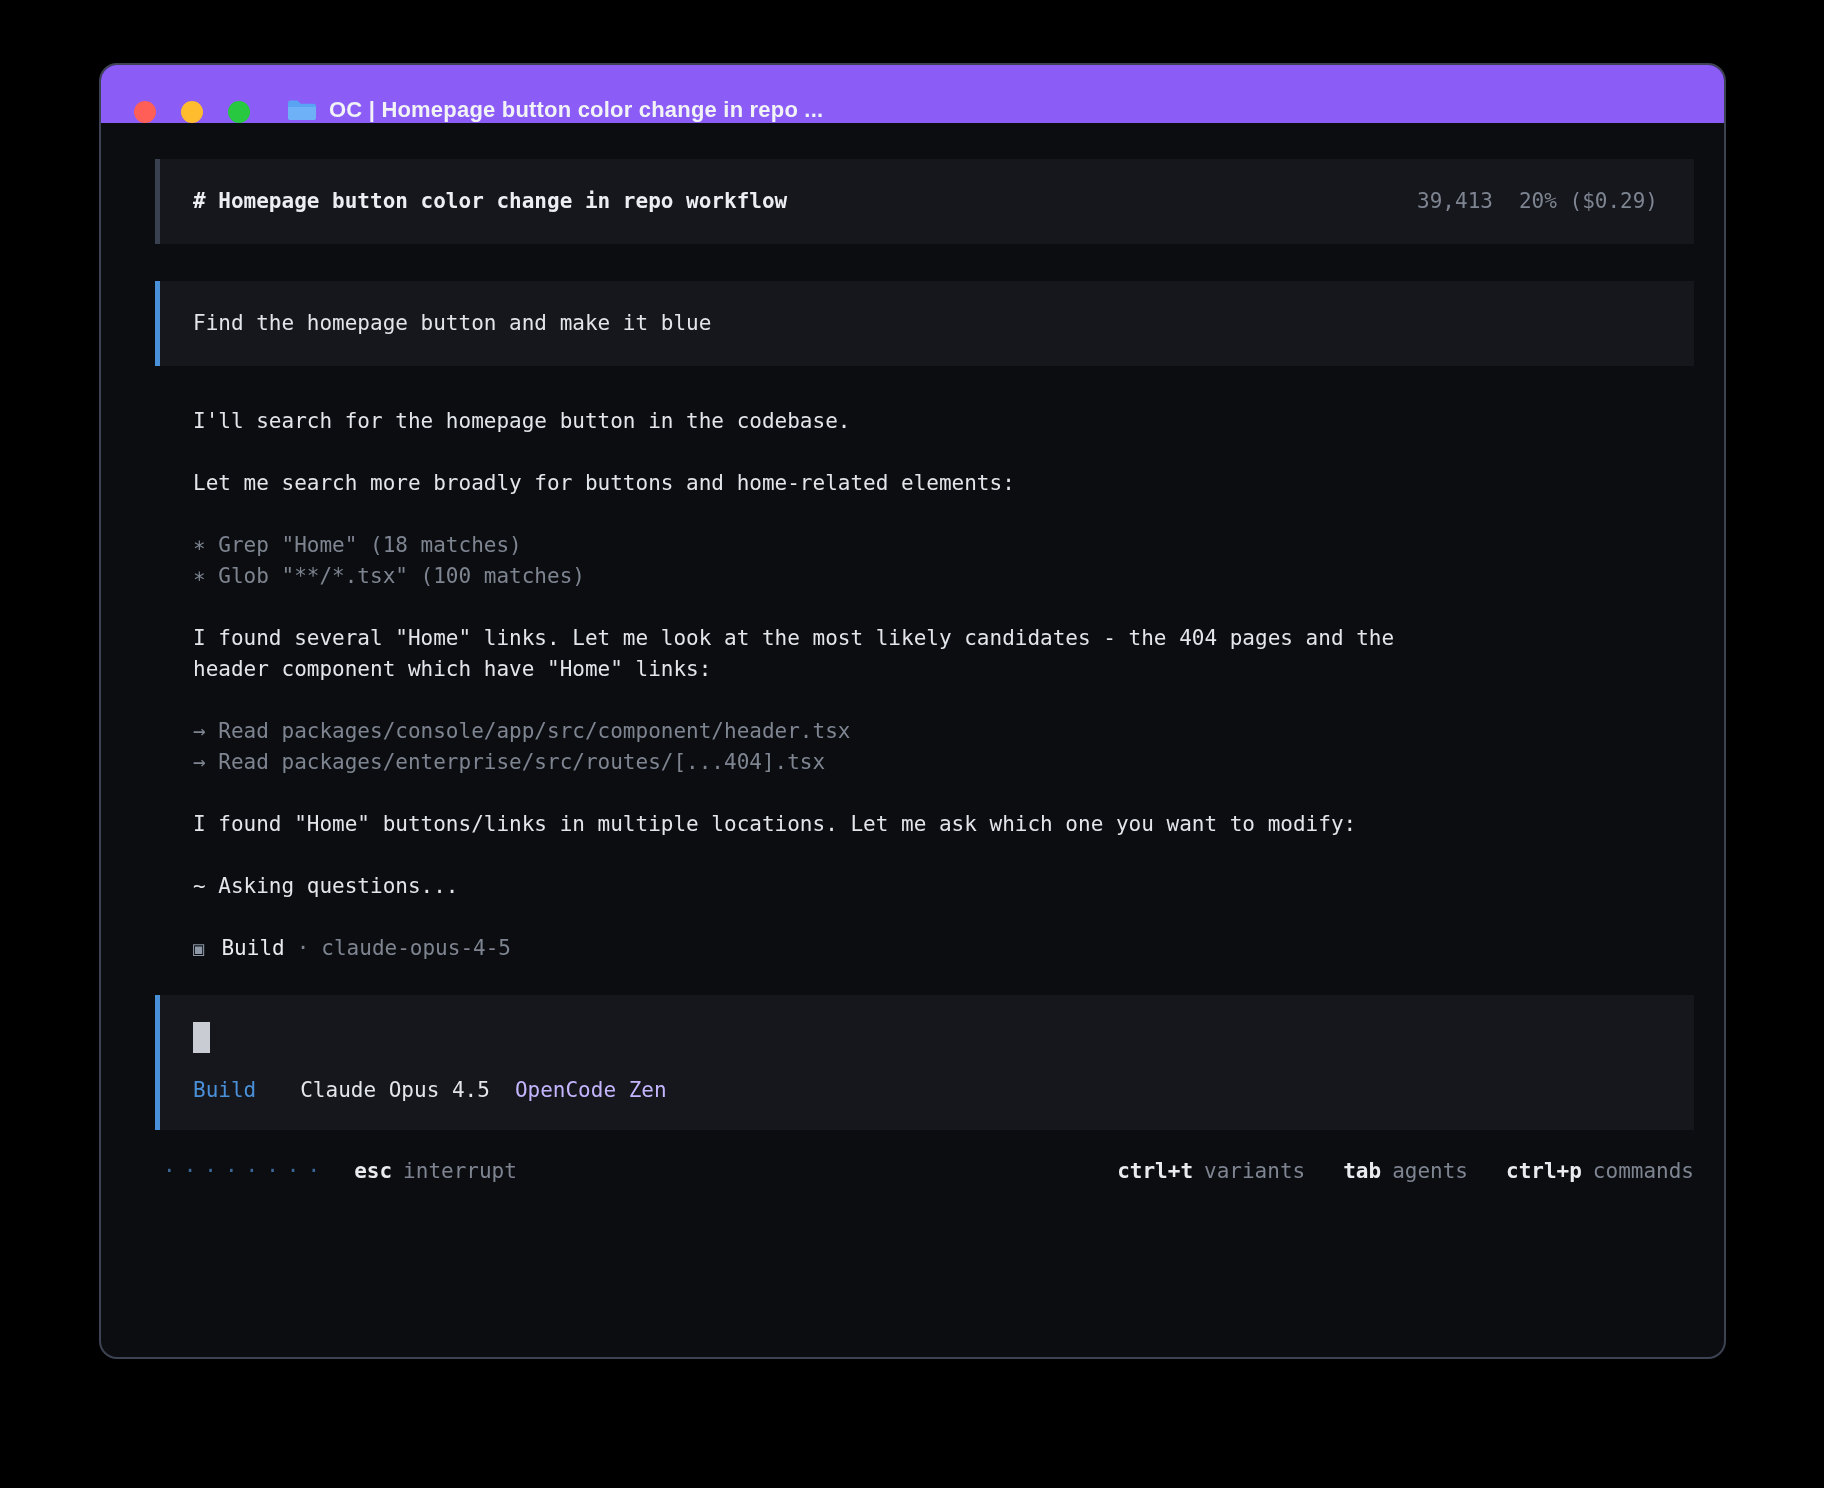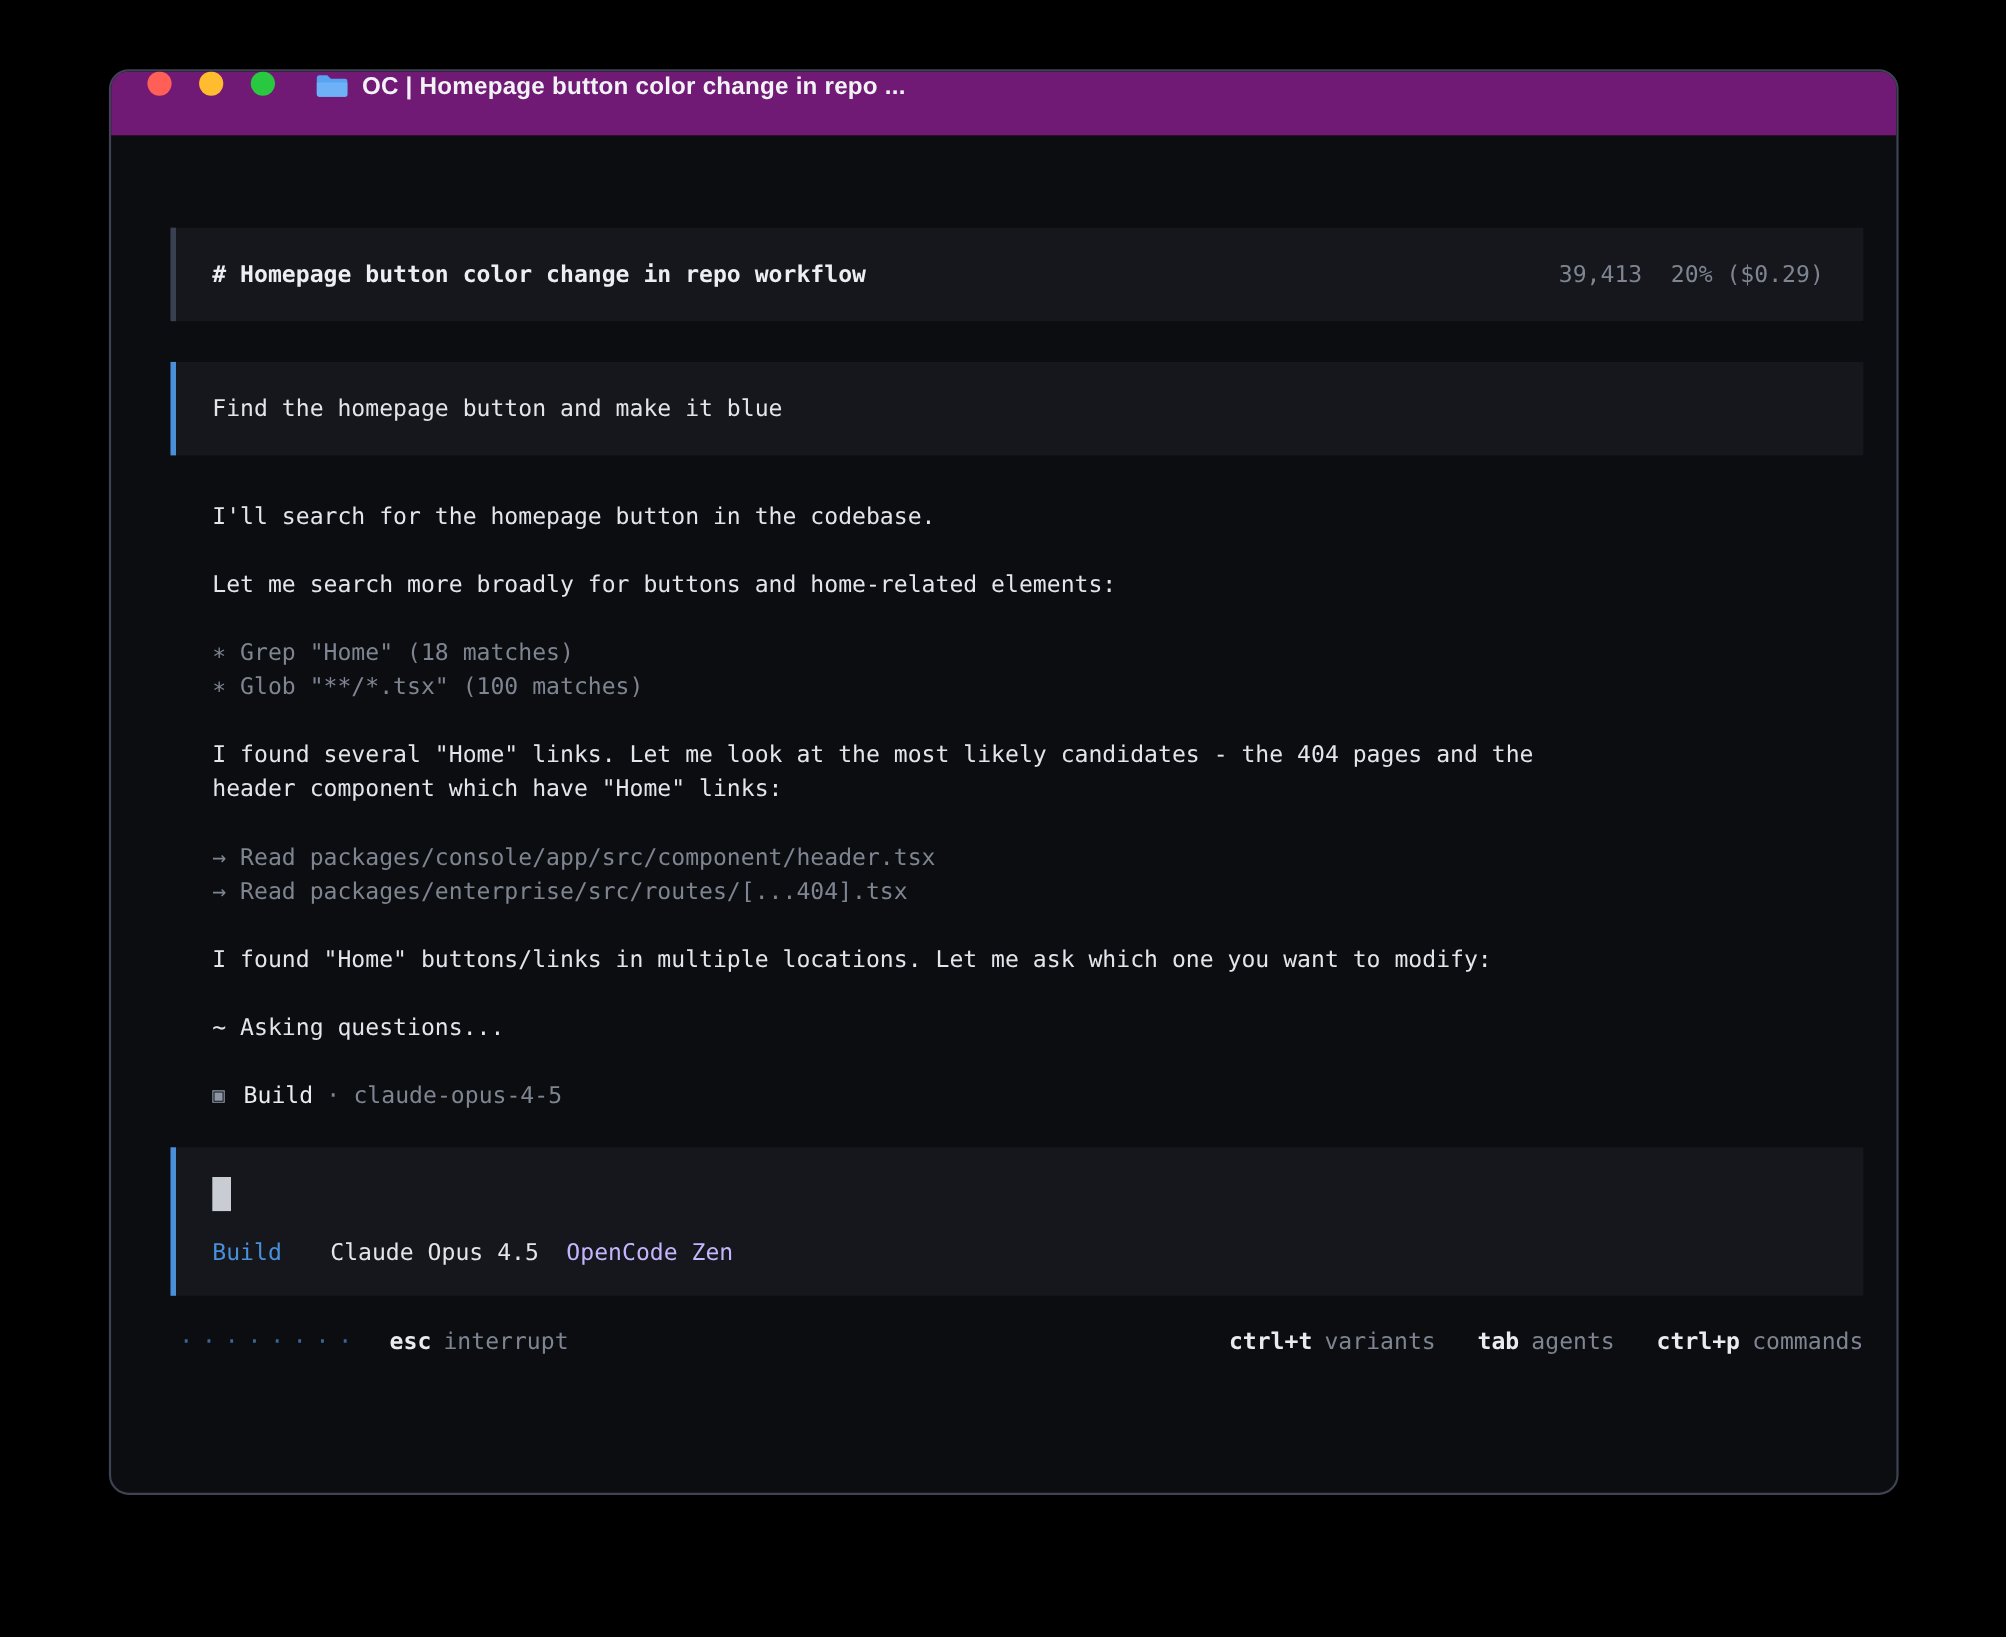--- a/index.html
+++ b/index.html
@@ -7,36 +7,36 @@
 
   .window {
     position:absolute; left:99px; top:63px; width:1627px; height:1296px;
     background:#0b0d11; border:2px solid #3d4352; border-radius:18px;
     overflow:hidden; display:flex; flex-direction:column;
     box-shadow:0 24px 70px rgba(0,0,0,0.65);
     font-family:"DejaVu Sans Mono","Liberation Mono",monospace;
   }
 
   .titlebar {
-    flex:0 0 58px; background:#701a75; display:flex; align-items:flex-start;
+    flex:0 0 58px; background:#8b5cf6; display:flex; align-items:flex-end;
     padding:0 30px 0 33px;
   }
   .lights { display:flex; gap:25px; }
   .light { width:22px; height:22px; border-radius:50%; }
   .light.red { background:#ff5f57; }
   .light.yellow { background:#febc2e; }
   .light.green { background:#28c840; }
   .title-group { display:flex; align-items:center; gap:13px; margin-left:36px; }
   .window-title {
     font-family:"Liberation Sans","DejaVu Sans",sans-serif; font-weight:bold;
     font-size:22px; color:#f1f3f7; letter-spacing:0.2px; white-space:nowrap;
   }
 
   .content {
-    flex:1; padding:84px 30px 24px 54px; display:flex; flex-direction:column;
+    flex:1; padding:36px 30px 24px 54px; display:flex; flex-direction:column;
     overflow:hidden; font-size:21px; line-height:31px; color:#e2e5e9;
   }
 
   .block { background:#15171d; padding:27px 36px 27px 33px; }
   .header-block {
     border-left:5px solid #394050; display:flex; justify-content:space-between;
     align-items:center; margin-bottom:37px;
   }
   .header-title { font-weight:bold; color:#eceef1; white-space:nowrap; }
   .header-meta { color:#7e8591; display:flex; gap:26px; white-space:nowrap; }

